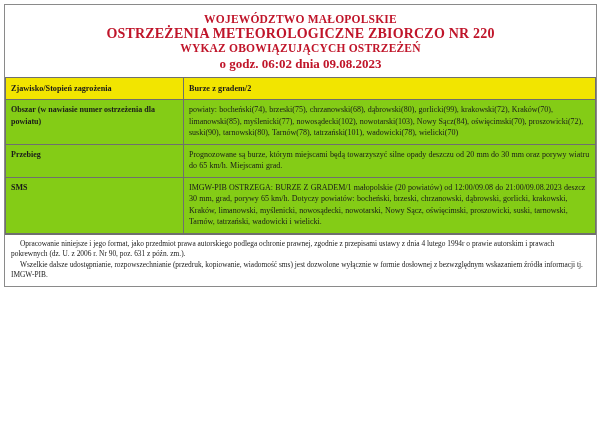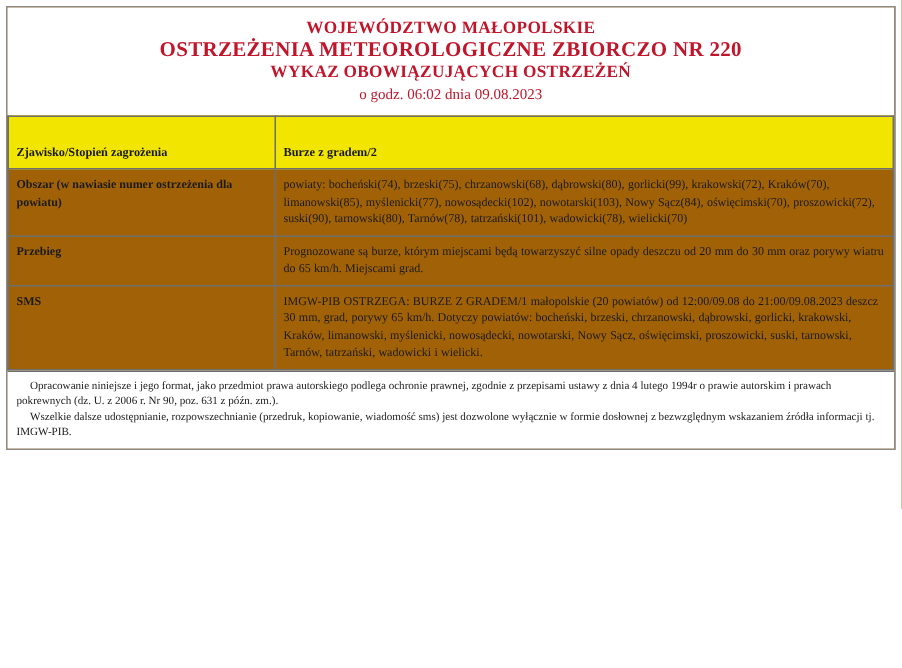--- a/index.html
+++ b/index.html
@@ -14,41 +14,41 @@
     width:601px;height:445px;
     box-sizing:border-box;
     background:#ffffff;
   }
   .doc{
     position:absolute;
     left:4px;top:4px;
     width:593px;
     box-sizing:border-box;
     border:1px solid #8a8a8a;
-    background:#a16207;
+    background:#84cc16;
   }
   
   .title-block{
     padding:7px 4px 6px 4px;
     text-align:center;
     background:#ffffff;
   }
   .title-line{
     color:#c0152a;
     font-weight:bold;
     font-size:11.5px;
     letter-spacing:0.2px;
     line-height:14.5px;
     white-space:nowrap;
   }
   .title-line.l2{font-size:14px;}
   .title-date{
     color:#c0152a;
-    font-weight:normal;
-    font-size:10px;
+    font-weight:bold;
+    font-size:13px;
     line-height:14px;
     margin-top:1px;
   }
   
   table.wtab{
     border-collapse:collapse;
     width:100%;
     table-layout:fixed;
   }
   table.wtab td{
@@ -61,21 +61,21 @@
   td.lab{
     width:167px;
     font-weight:bold;
     font-size:8.2px;
     line-height:12px;
   }
   tr.hl td{
     background:#f2e500;
     font-weight:bold;
     font-size:8.2px;
-    padding-top:18px;
+    padding-top:5px;
     padding-bottom:5px;
   }
   td.val{
     font-size:8px;
     word-spacing:0.2px;
   }
   .pad-obszar{padding-bottom:10px;}
   .pad-sms{padding-bottom:14px;}
   .pad-przebieg{padding-bottom:7px;}
   .pad-rso{padding-bottom:7px;}

